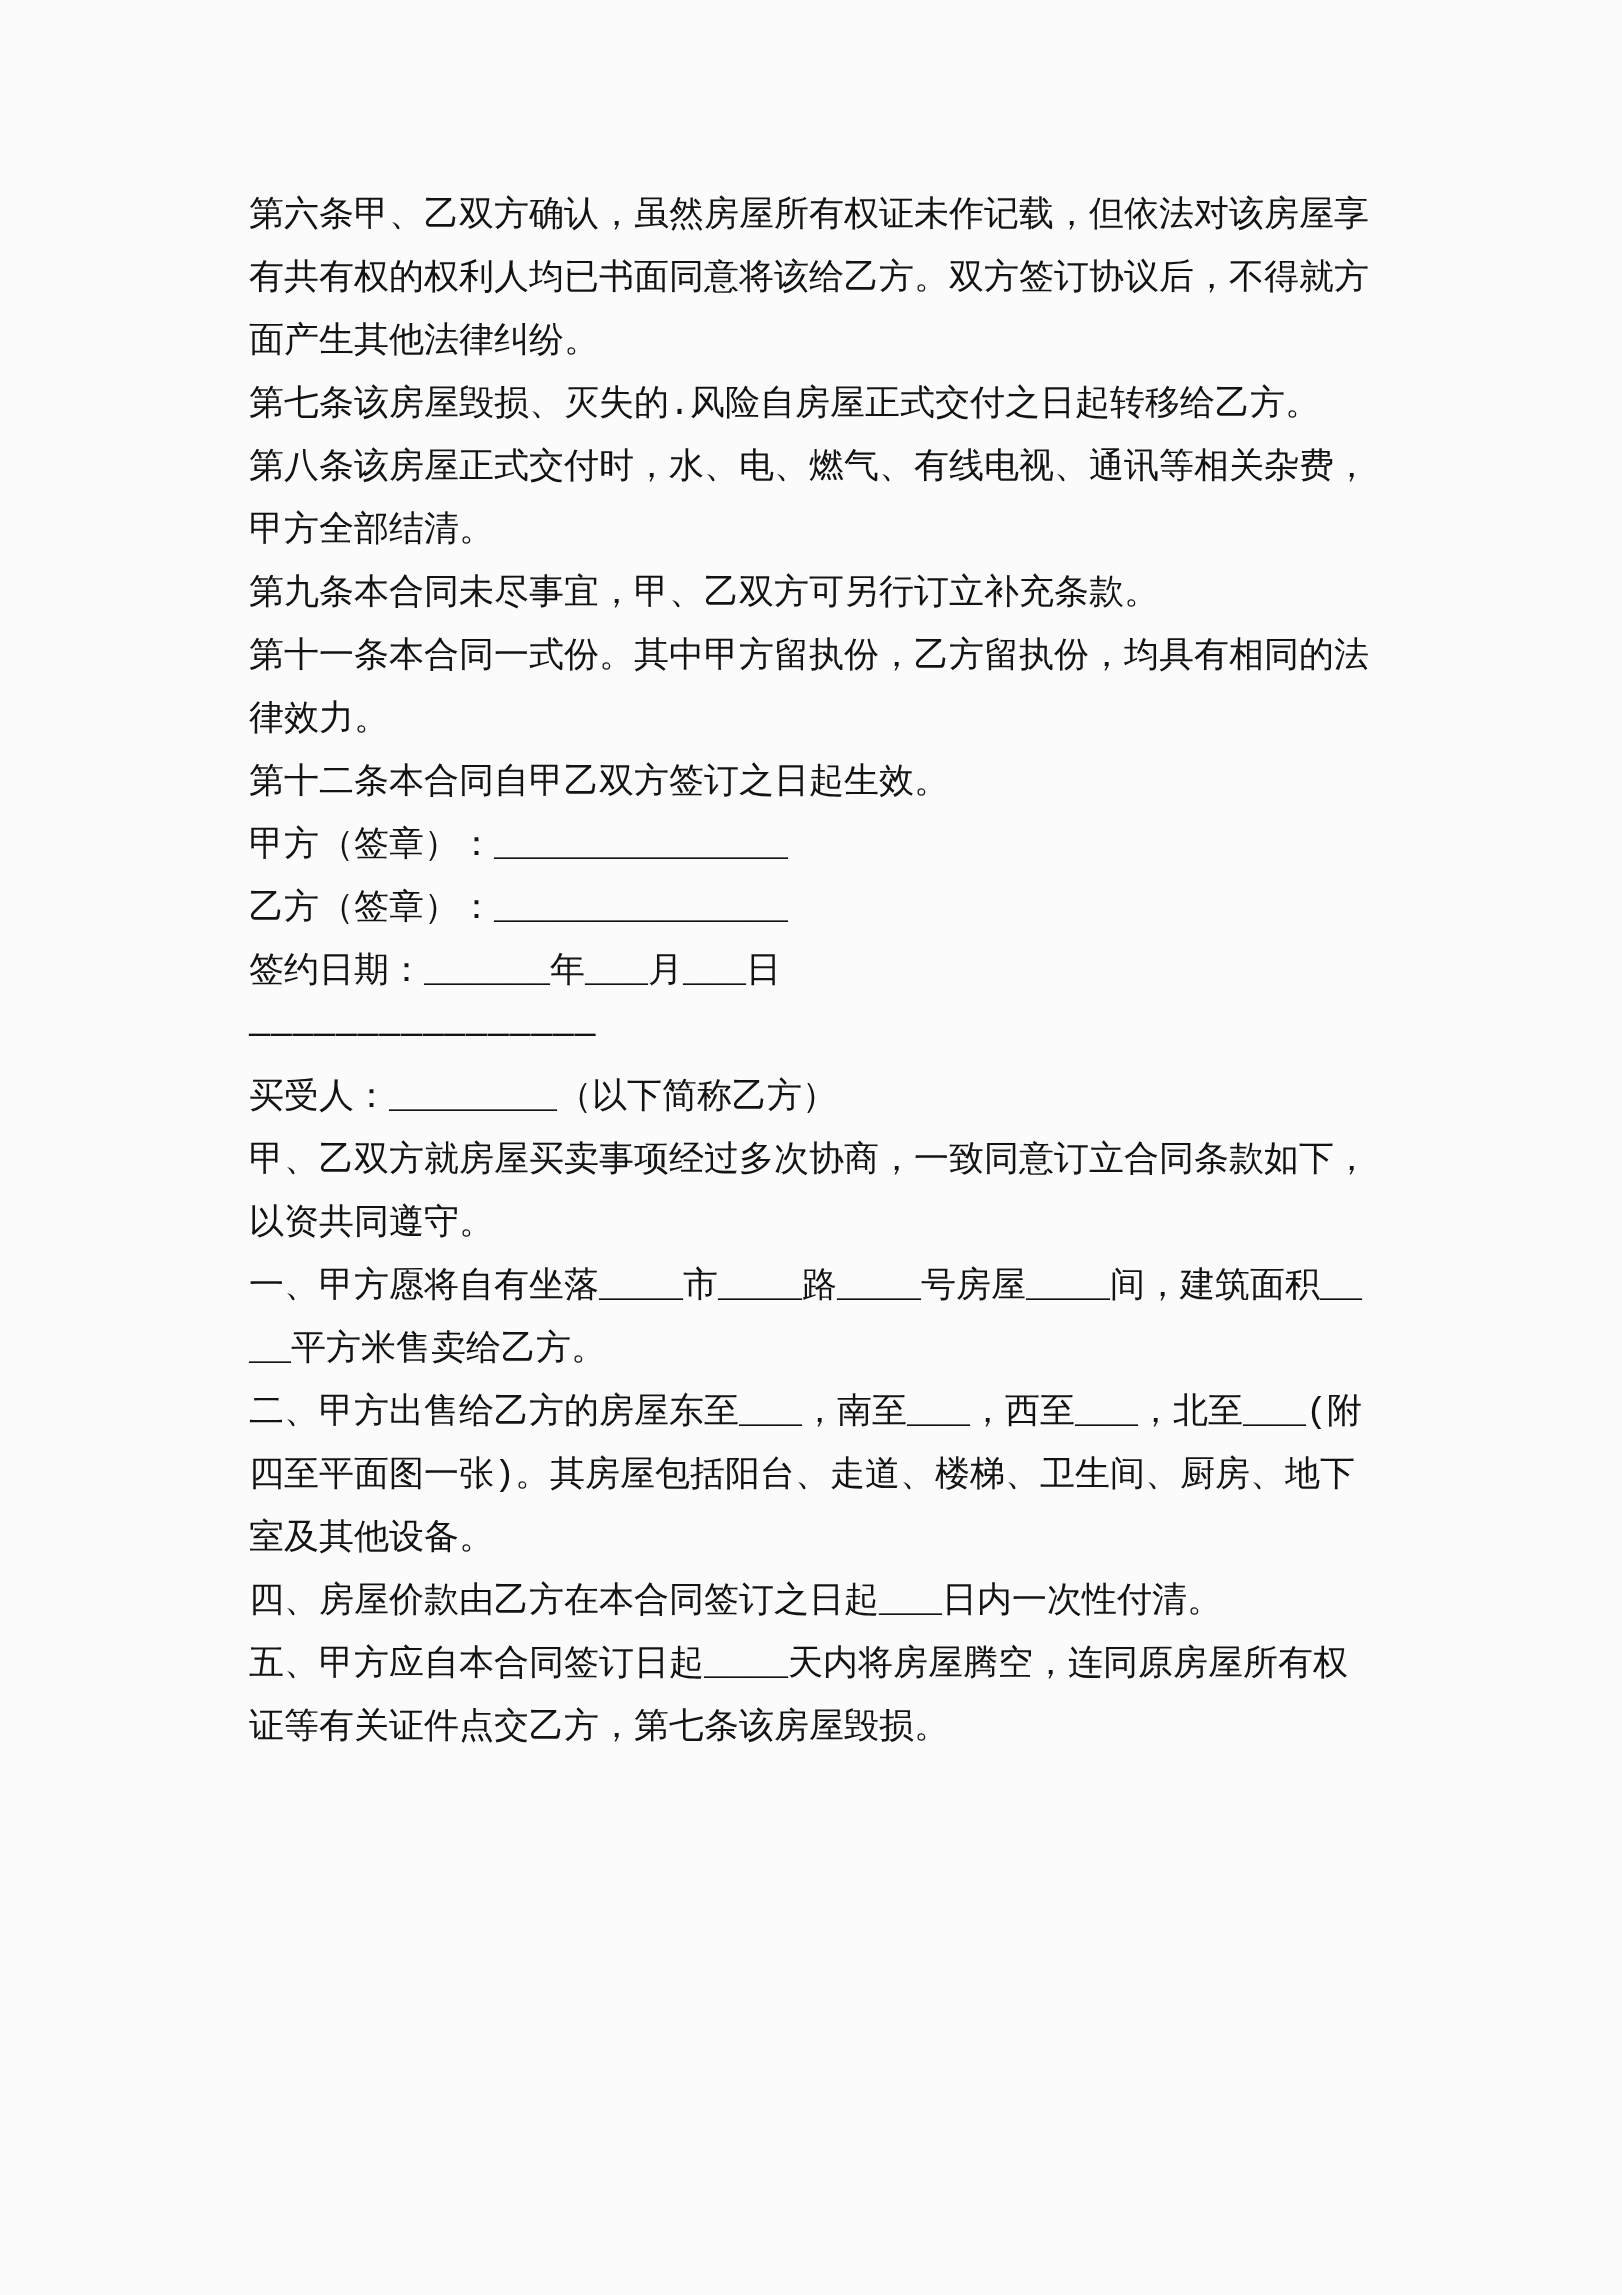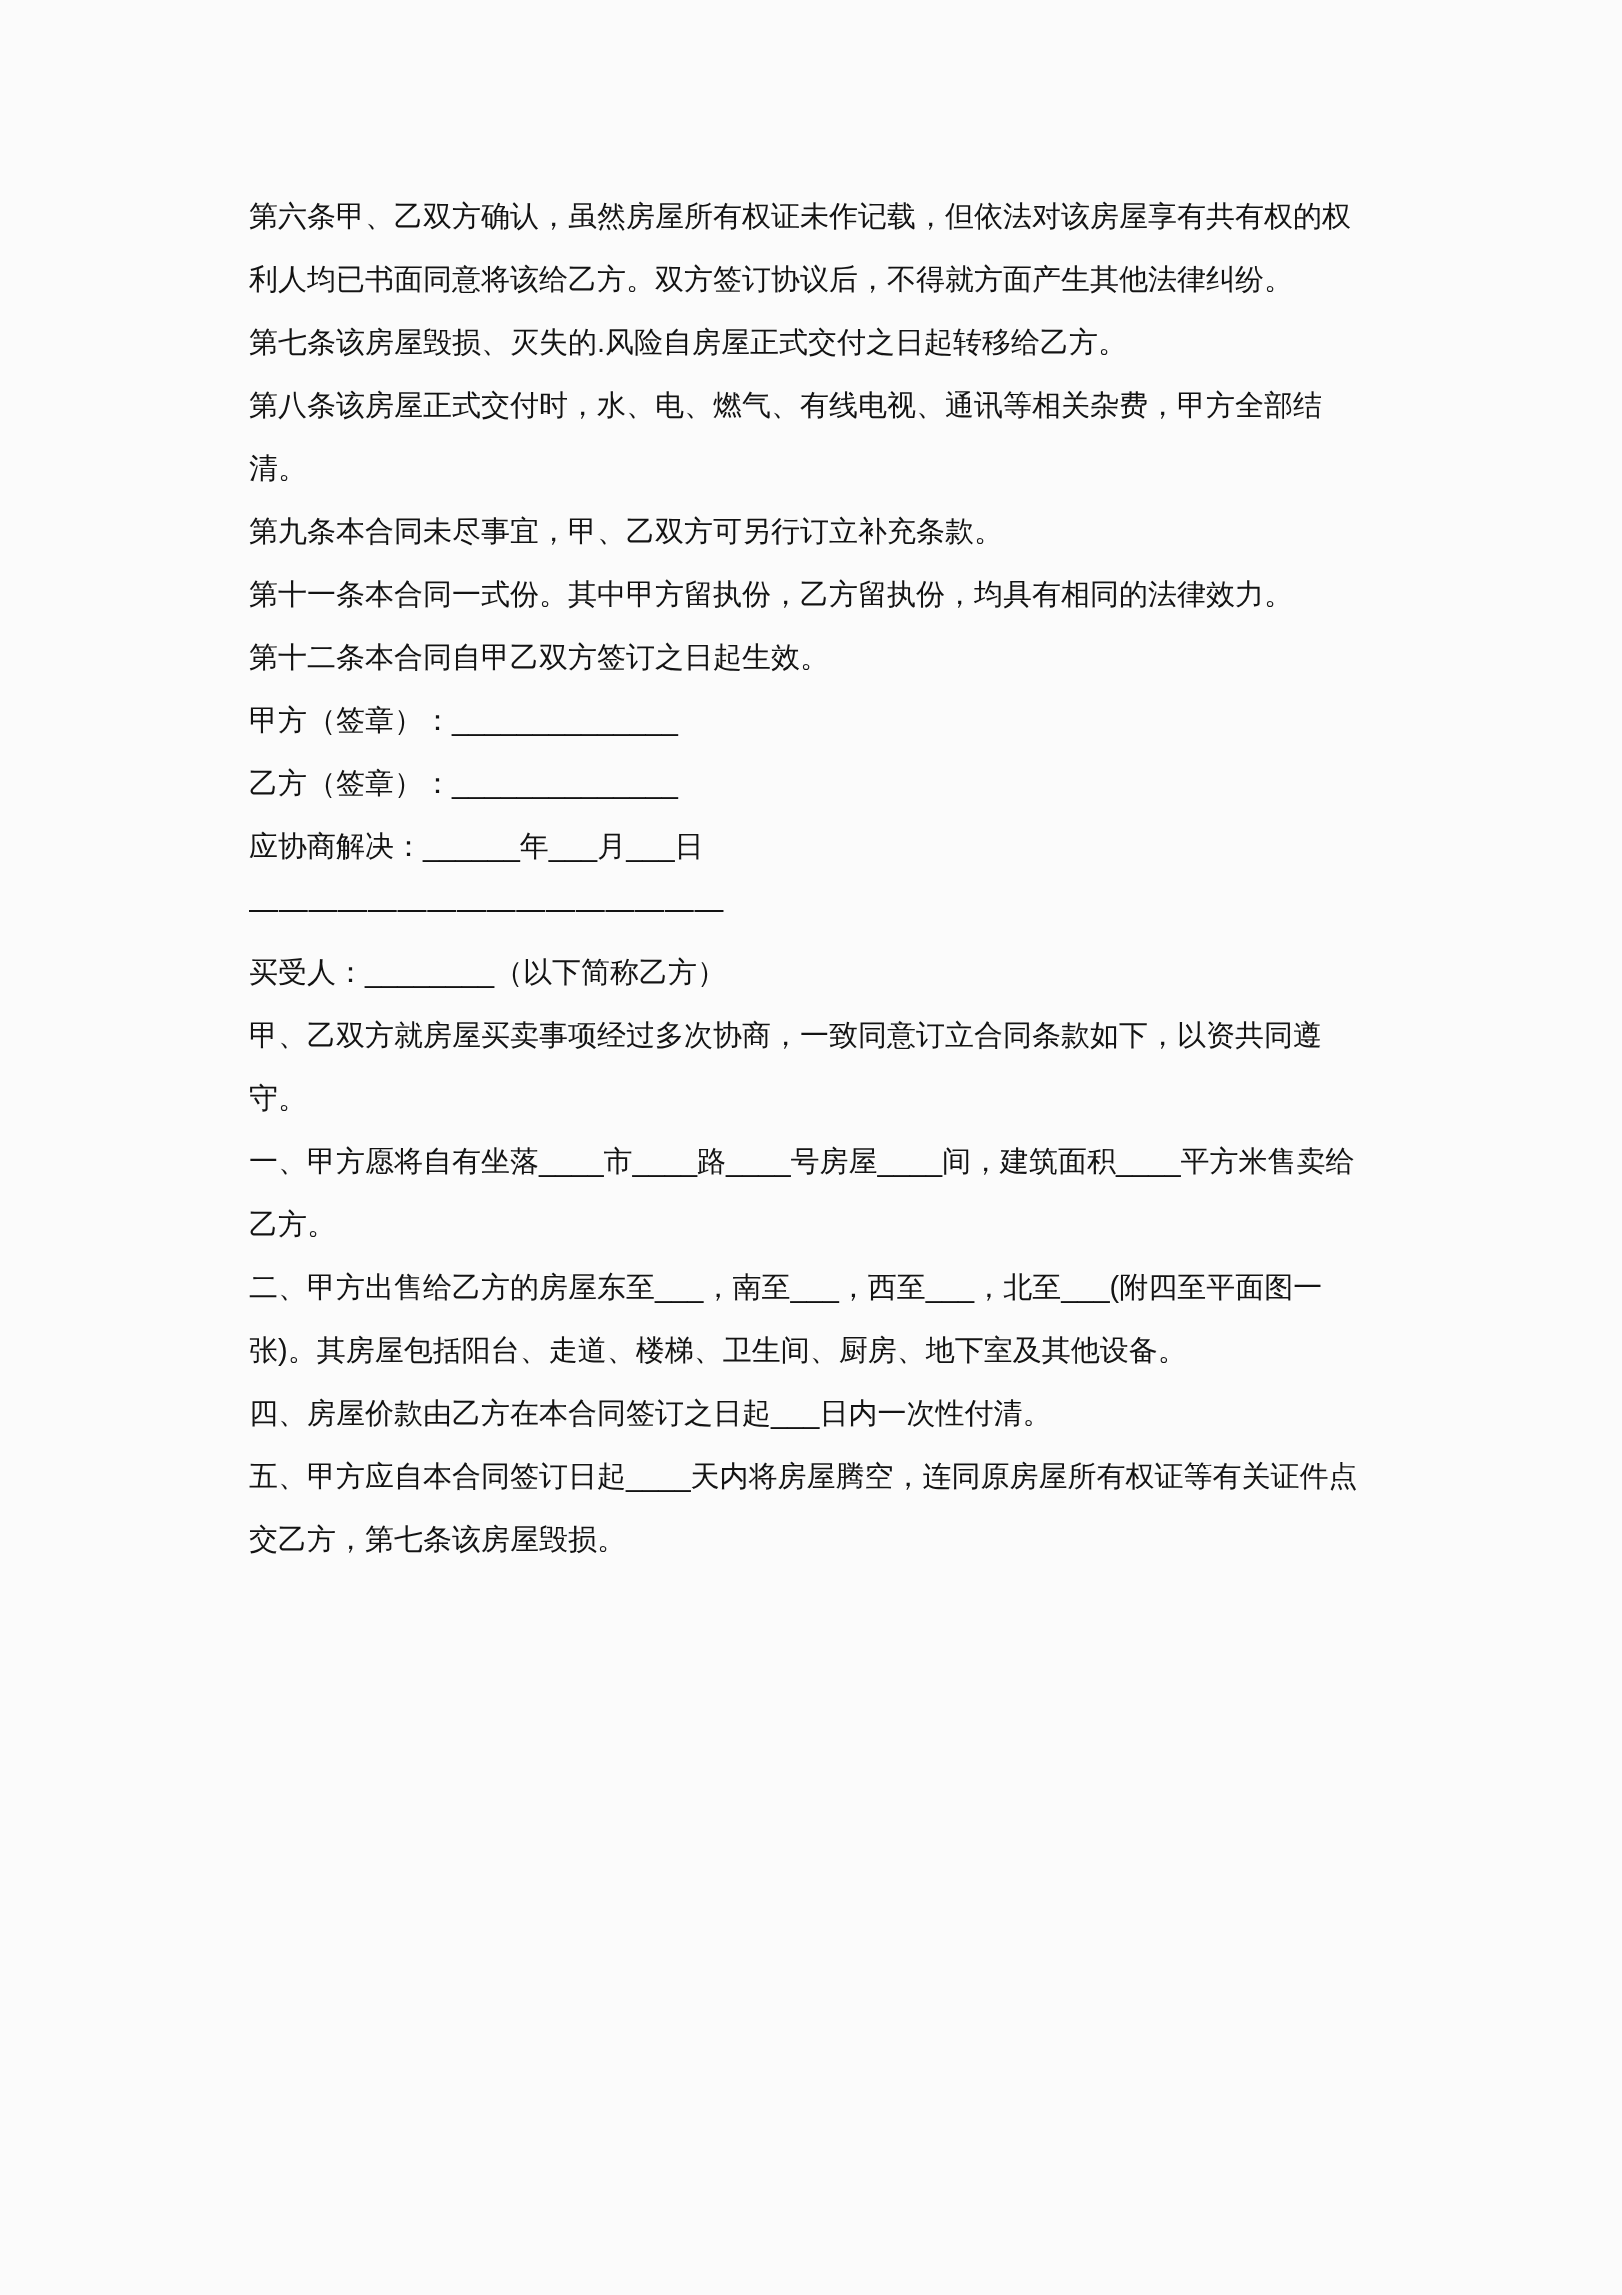--- a/index.html
+++ b/index.html
@@ -11,22 +11,22 @@
     width: 1623px;
     height: 2295px;
     background: #fbfbfb;
     overflow: hidden;
   }
   .content {
     position: absolute;
     left: 249px;
     top: 185px;
     width: 1129px;
-    font-family: Liberation Sans, sans-serif;
-    font-size: 29px;
+    font-family: Liberation Mono, monospace;
+    font-size: 35px;
     line-height: 63px;
     color: #131313;
     text-align: left;
   }
   .content p {
     margin: 0;
     padding: 0;
     word-break: break-all;
     white-space: normal;
   }
@@ -40,21 +40,21 @@
 <div class="page" style="background: rgb(251, 251, 251);">
   <main class="content" id="contract-text" style="color: rgb(19, 19, 19);">
       <p>第六条甲、乙双方确认，虽然房屋所有权证未作记载，但依法对该房屋享有共有权的权利人均已书面同意将该给乙方。双方签订协议后，不得就方面产生其他法律纠纷。</p>
       <p>第七条该房屋毁损、灭失的.风险自房屋正式交付之日起转移给乙方。</p>
       <p>第八条该房屋正式交付时，水、电、燃气、有线电视、通讯等相关杂费，甲方全部结清。</p>
       <p>第九条本合同未尽事宜，甲、乙双方可另行订立补充条款。</p>
       <p>第十一条本合同一式份。其中甲方留执份，乙方留执份，均具有相同的法律效力。</p>
       <p>第十二条本合同自甲乙双方签订之日起生效。</p>
       <p>甲方（签章）：______________</p>
       <p>乙方（签章）：______________</p>
-      <p>应协商解决：______年___月___日</p>
+      <p>签约日期：______年___月___日</p>
       <p class="divider">————————————————</p>
       <p>买受人：________（以下简称乙方）</p>
       <p>甲、乙双方就房屋买卖事项经过多次协商，一致同意订立合同条款如下，以资共同遵守。</p>
       <p>一、甲方愿将自有坐落____市____路____号房屋____间，建筑面积____平方米售卖给乙方。</p>
       <p>二、甲方出售给乙方的房屋东至___，南至___，西至___，北至___(附四至平面图一张)。其房屋包括阳台、走道、楼梯、卫生间、厨房、地下室及其他设备。</p>
       <p>四、房屋价款由乙方在本合同签订之日起___日内一次性付清。</p>
       <p>五、甲方应自本合同签订日起____天内将房屋腾空，连同原房屋所有权证等有关证件点交乙方，第七条该房屋毁损。</p>
     </main>
 </div>
 

